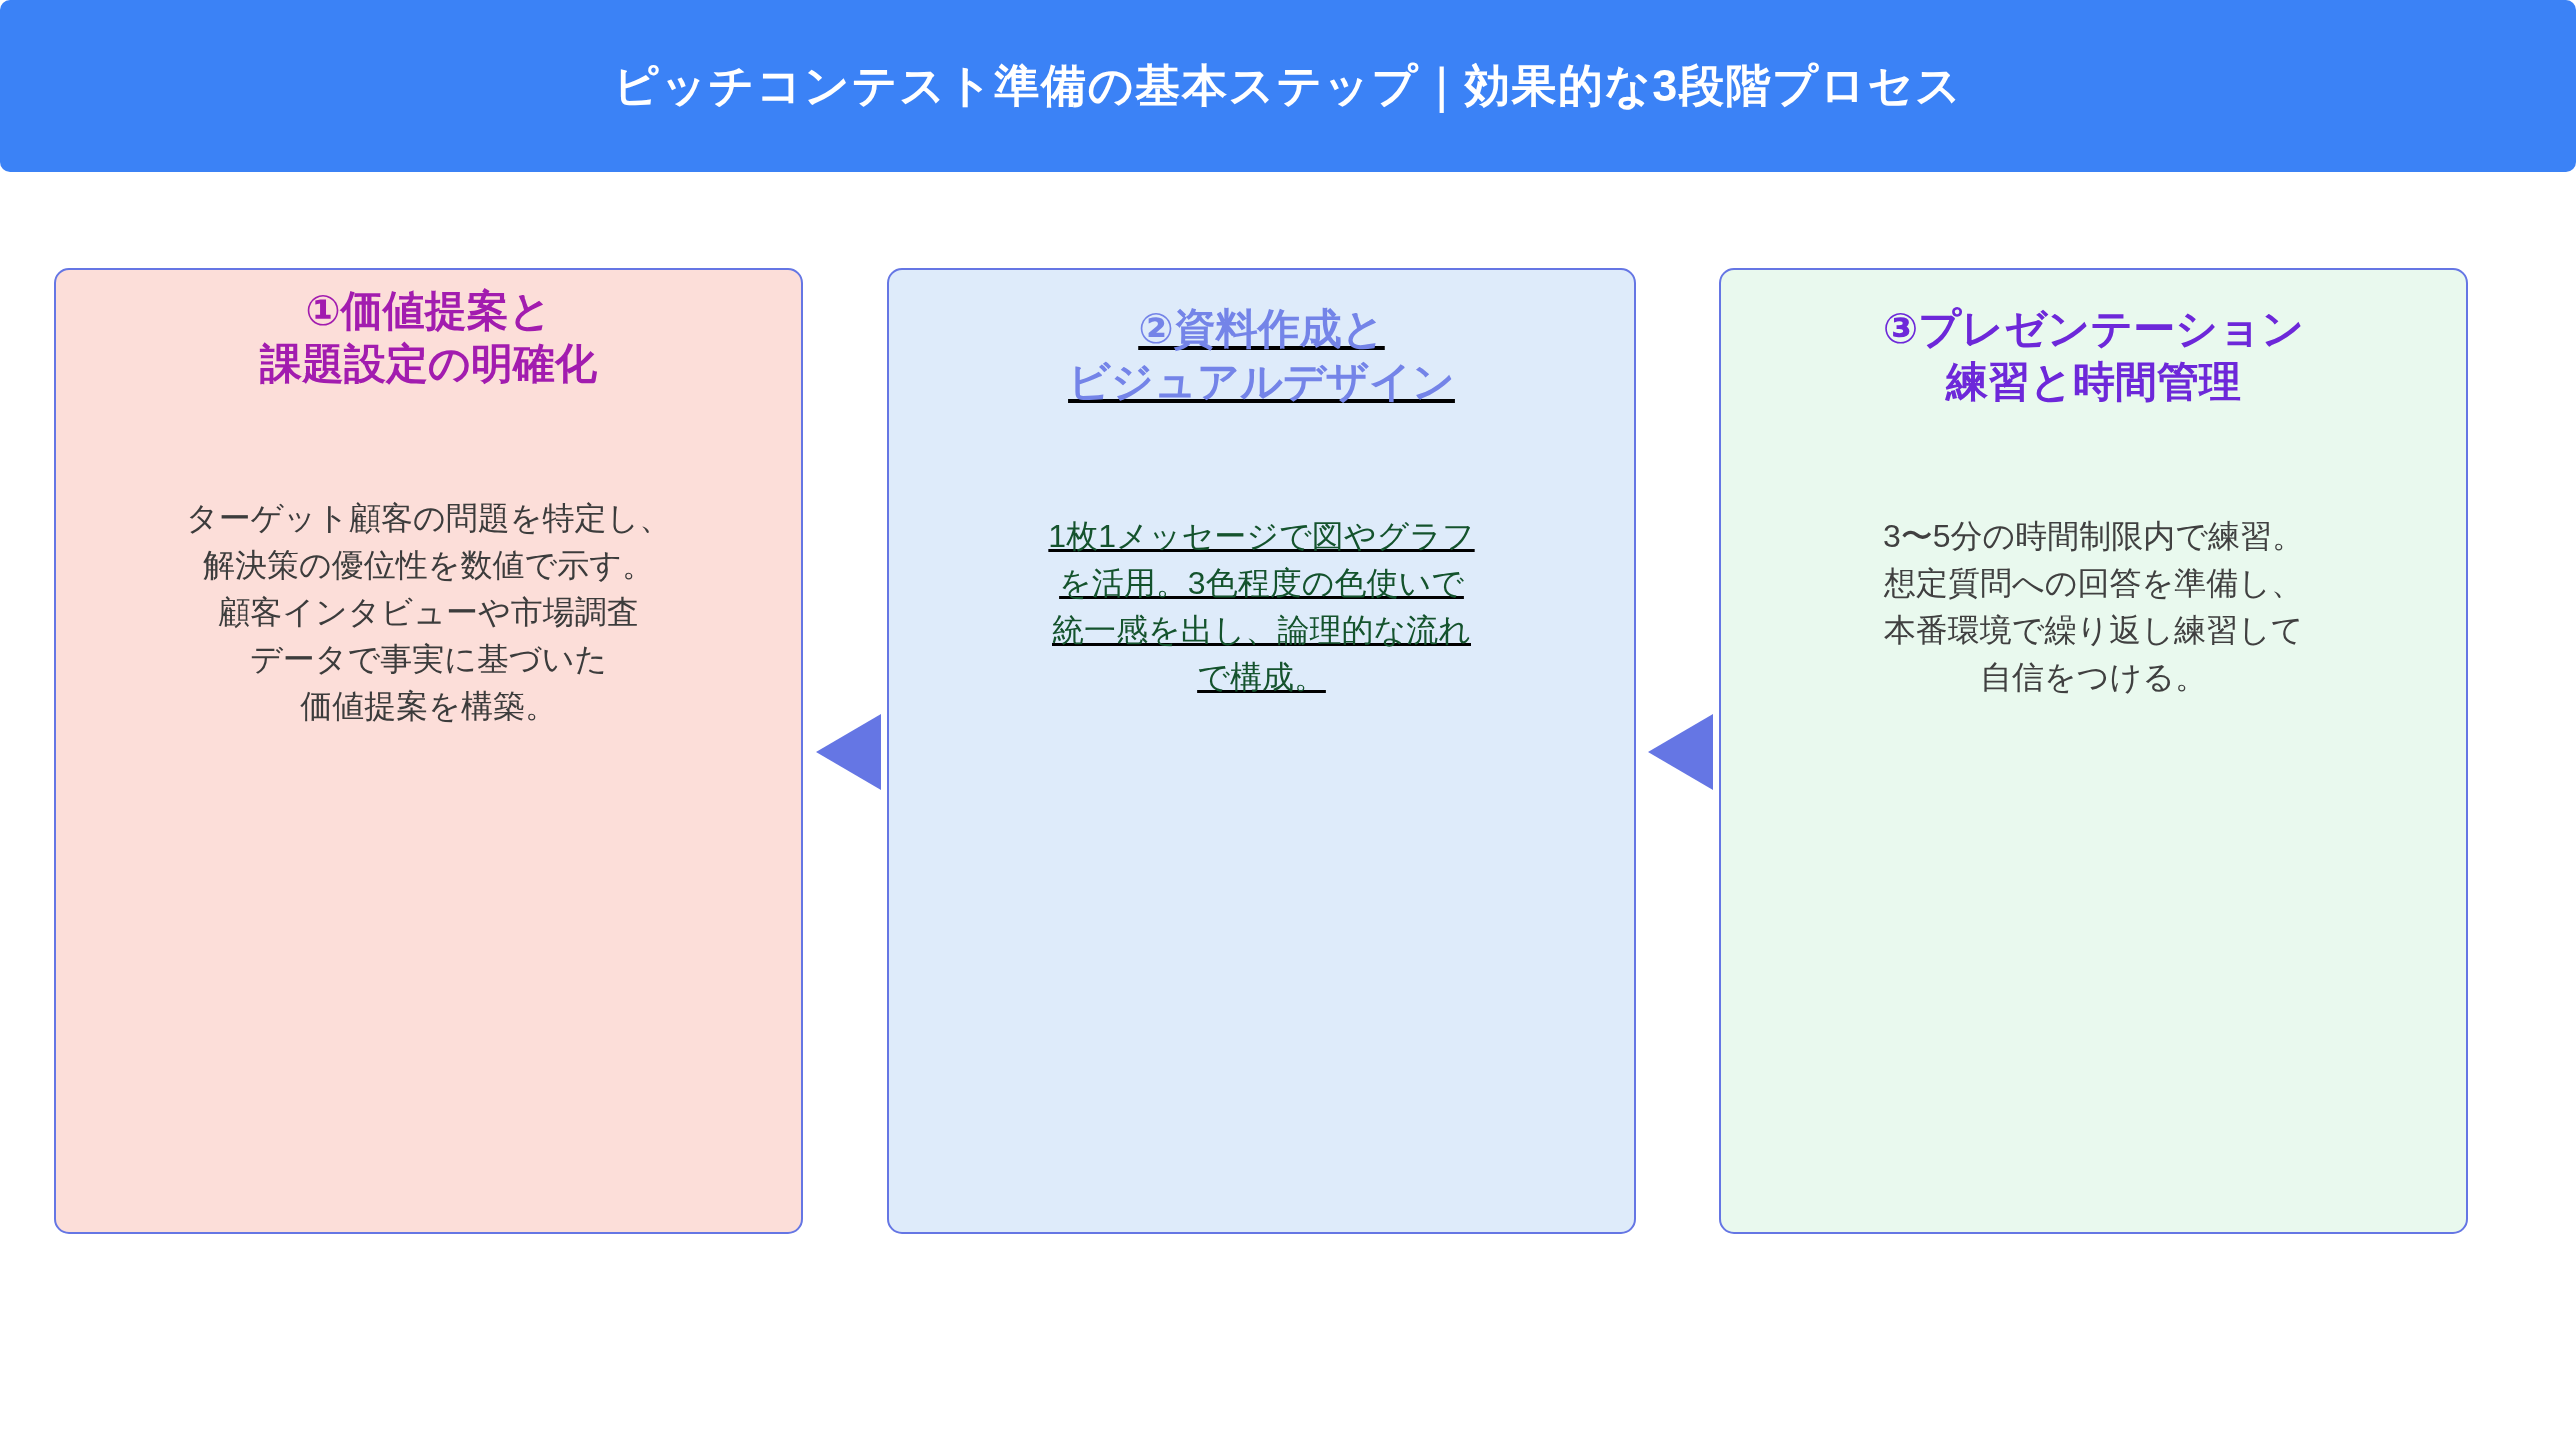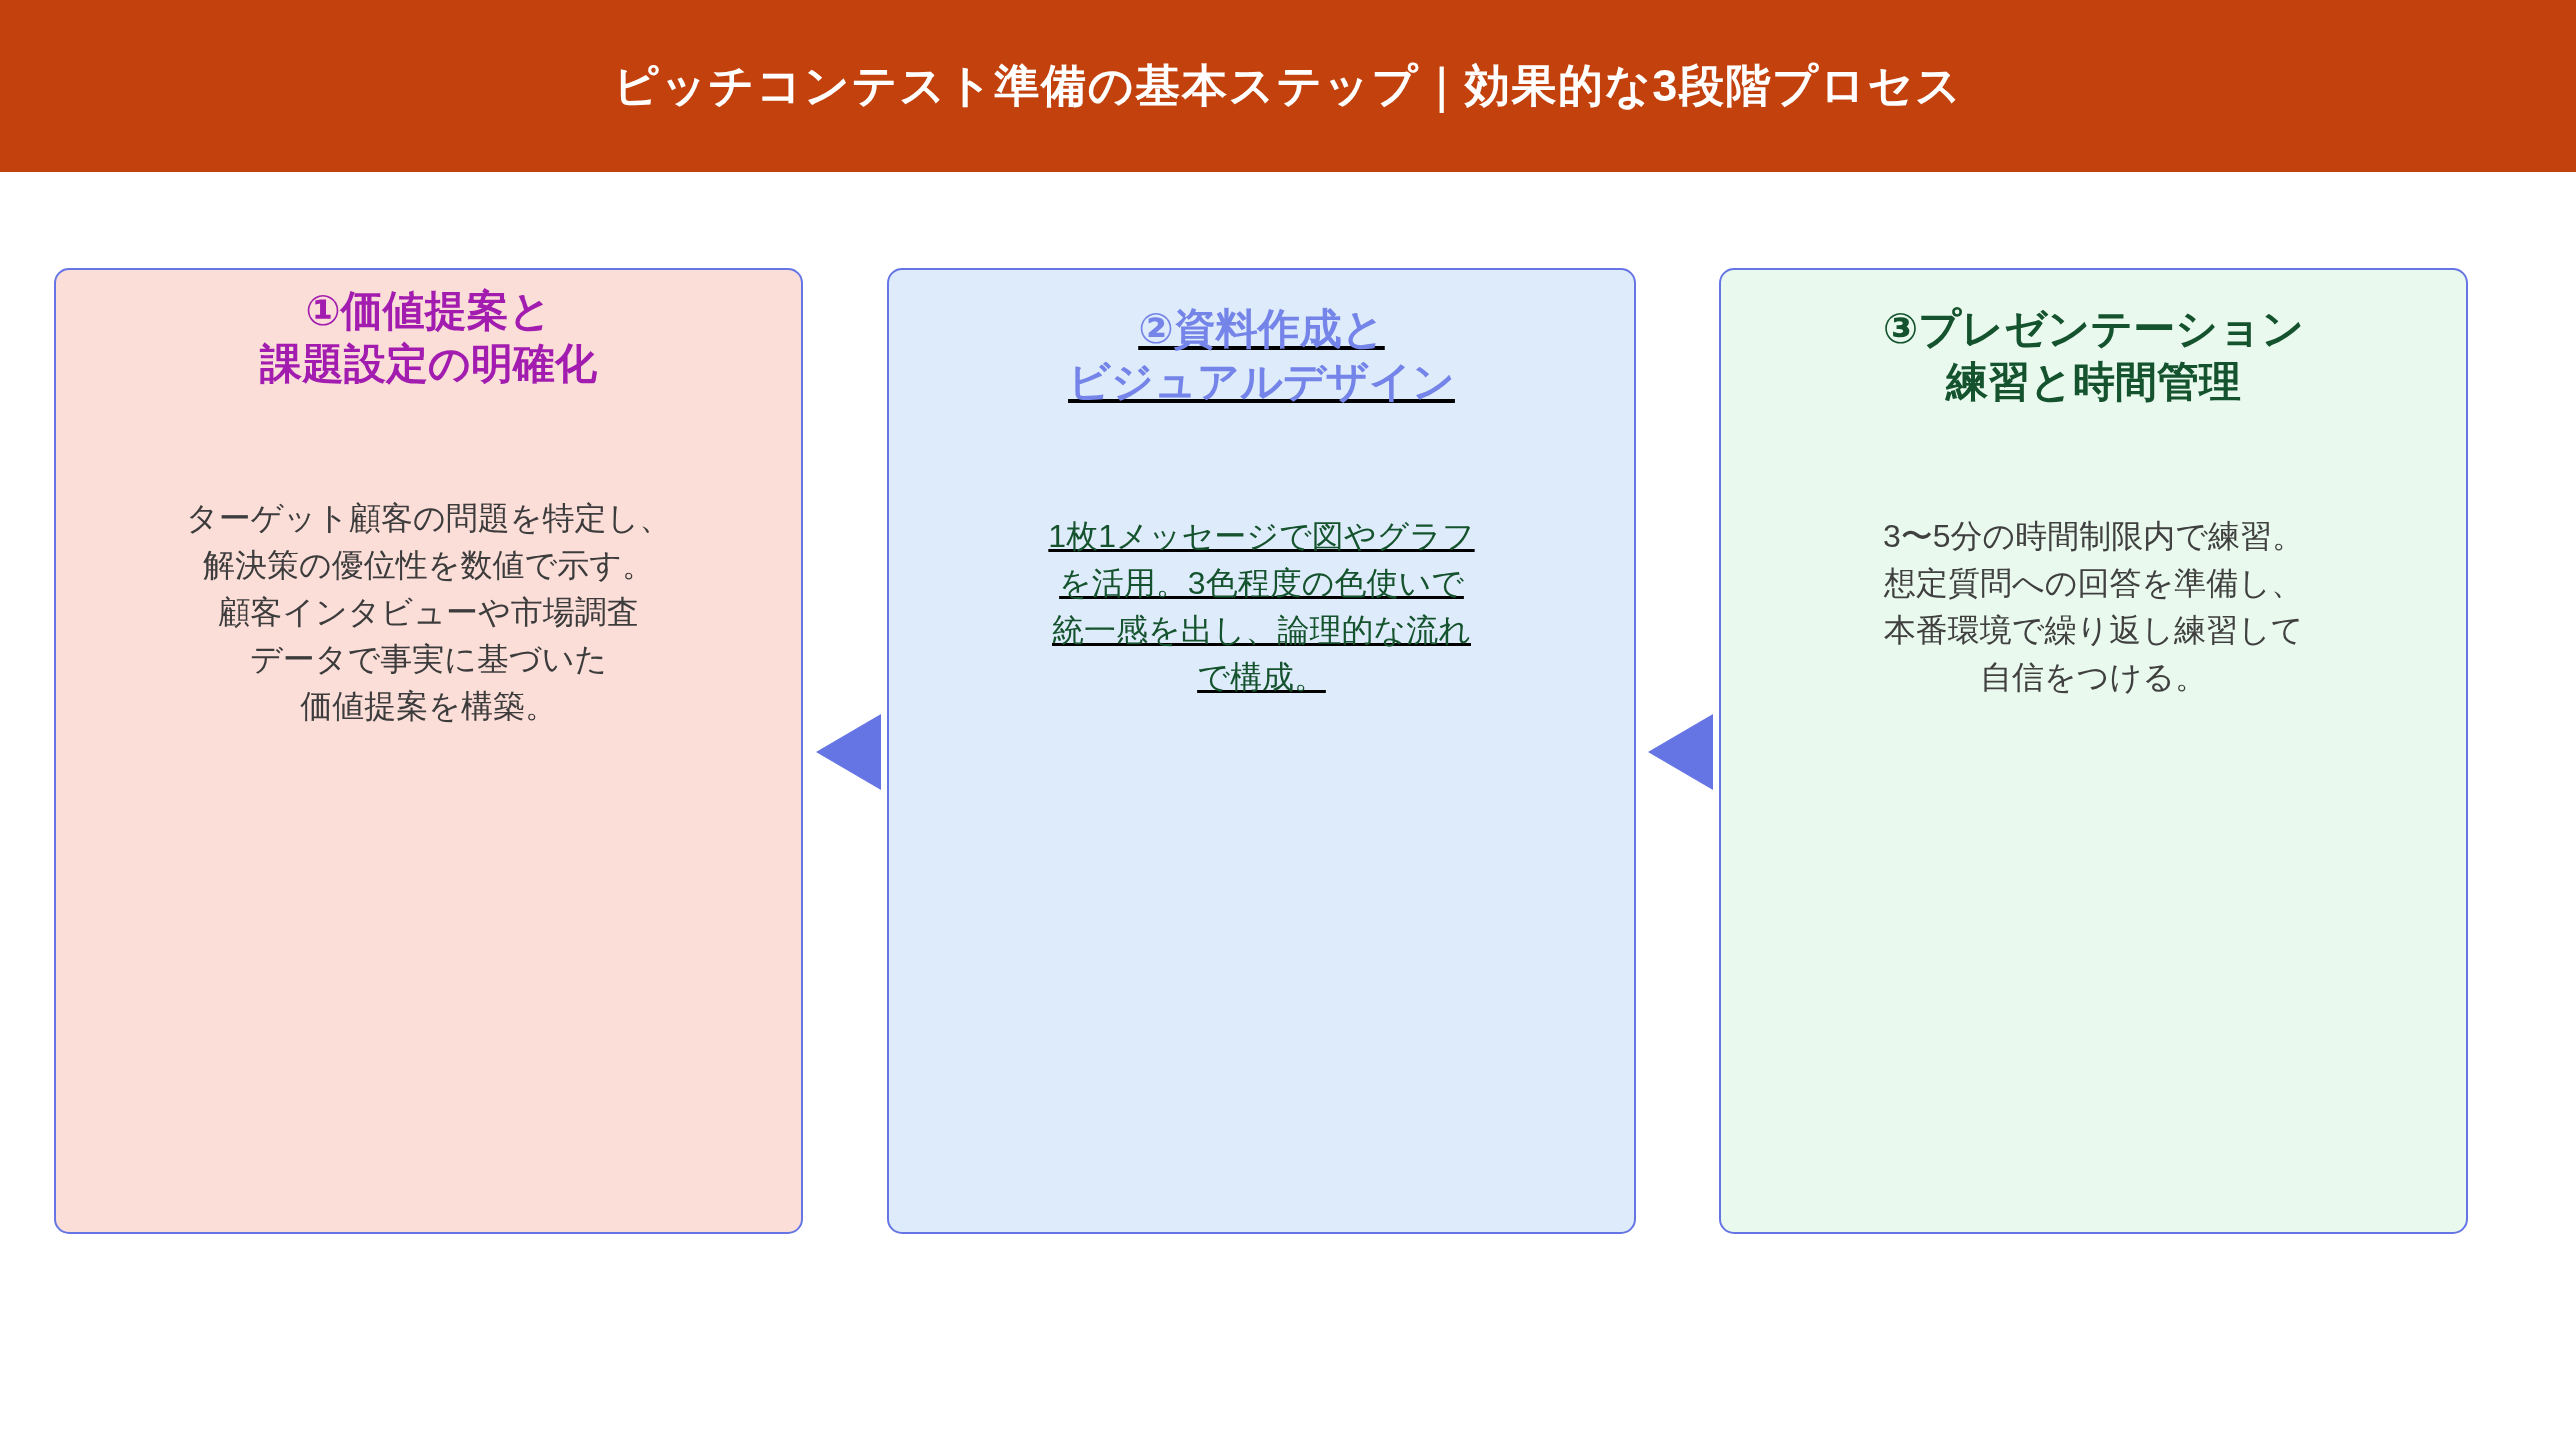--- a/index.html
+++ b/index.html
@@ -69,21 +69,21 @@
     border-right: 65px solid #6576E4;
   }
   .arrow-1 { left: 816px; top: 714px; }
   .arrow-2 { left: 1648px; top: 714px; }
 </style>
 </head>
 <body>
 
 <div class="page">
 
-  <header class="header" style="background-color: #c2410c;">
+  <header class="header" style="background-color: #3b82f6; border-radius: 10px;">
     <h1 class="header-title" style="color: rgb(255, 255, 255);">ピッチコンテスト準備の基本ステップ｜効果的な3段階プロセス</h1>
   </header>
 
   <section class="card card-1" style="background-color: rgb(252, 222, 217); border-color: rgb(101, 118, 228);">
     <h2 class="card-title" style="color: #a21caf; margin-top: 14px;">①価値提案と
 課題設定の明確化</h2>
     <p class="card-body" style="color: rgb(60, 60, 60);">ターゲット顧客の問題を特定し、
 解決策の優位性を数値で示す。
 顧客インタビューや市場調査
 データで事実に基づいた
@@ -93,21 +93,21 @@
   <section class="card card-2" style="background-color: rgb(222, 235, 250); border-color: rgb(101, 118, 228); text-decoration: underline;">
     <h2 class="card-title" style="color: rgb(116, 132, 232);">②資料作成と
 ビジュアルデザイン</h2>
     <p class="card-body" style="color: #14532d;">1枚1メッセージで図やグラフ
 を活用。3色程度の色使いで
 統一感を出し、論理的な流れ
 で構成。</p>
   </section>
 
   <section class="card card-3" style="background-color: rgb(233, 249, 238); border-color: rgb(101, 118, 228);">
-    <h2 class="card-title" style="color: #14532d; text-align: center;">③プレゼンテーション
+    <h2 class="card-title" style="color: #6d28d9; text-align: center;">③プレゼンテーション
 練習と時間管理</h2>
     <p class="card-body" style="color: #404040;">3〜5分の時間制限内で練習。
 想定質問への回答を準備し、
 本番環境で繰り返し練習して
 自信をつける。</p>
   </section>
 
   <div class="arrow arrow-1" style="border-right-color: rgb(101, 118, 228);"></div>
 
   <div class="arrow arrow-2" style="border-right-color: rgb(101, 118, 228);"></div>

